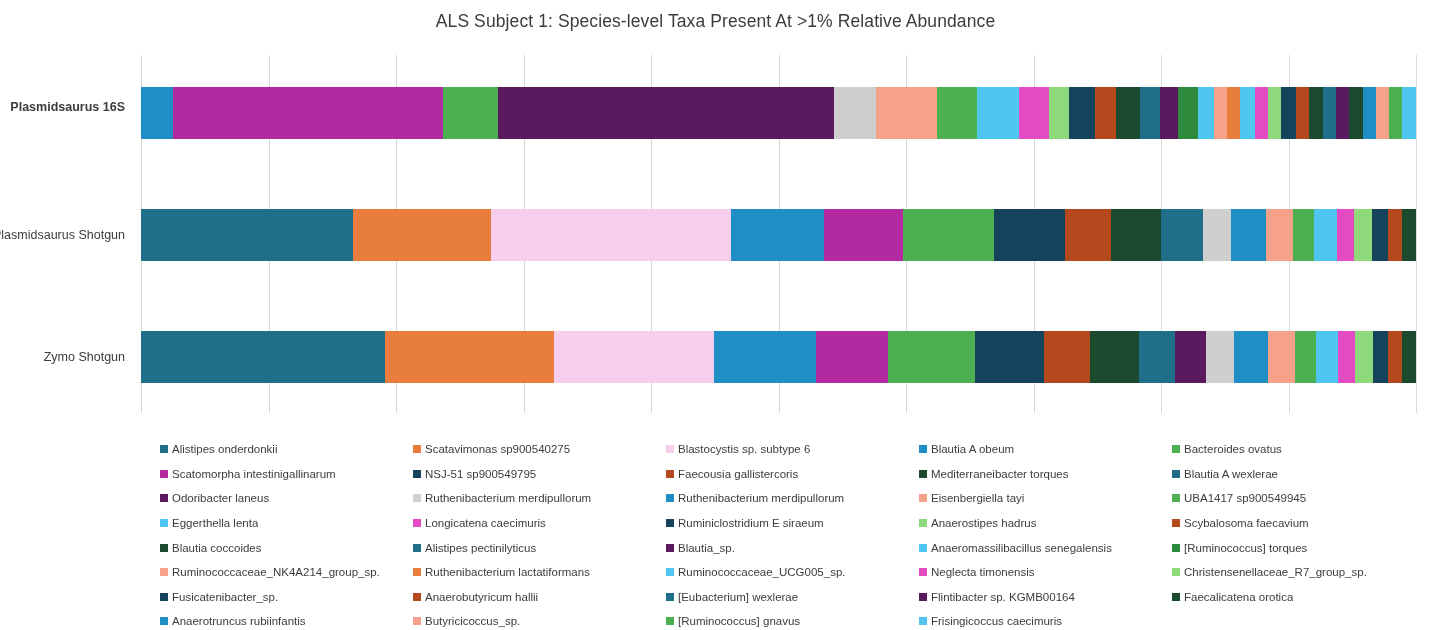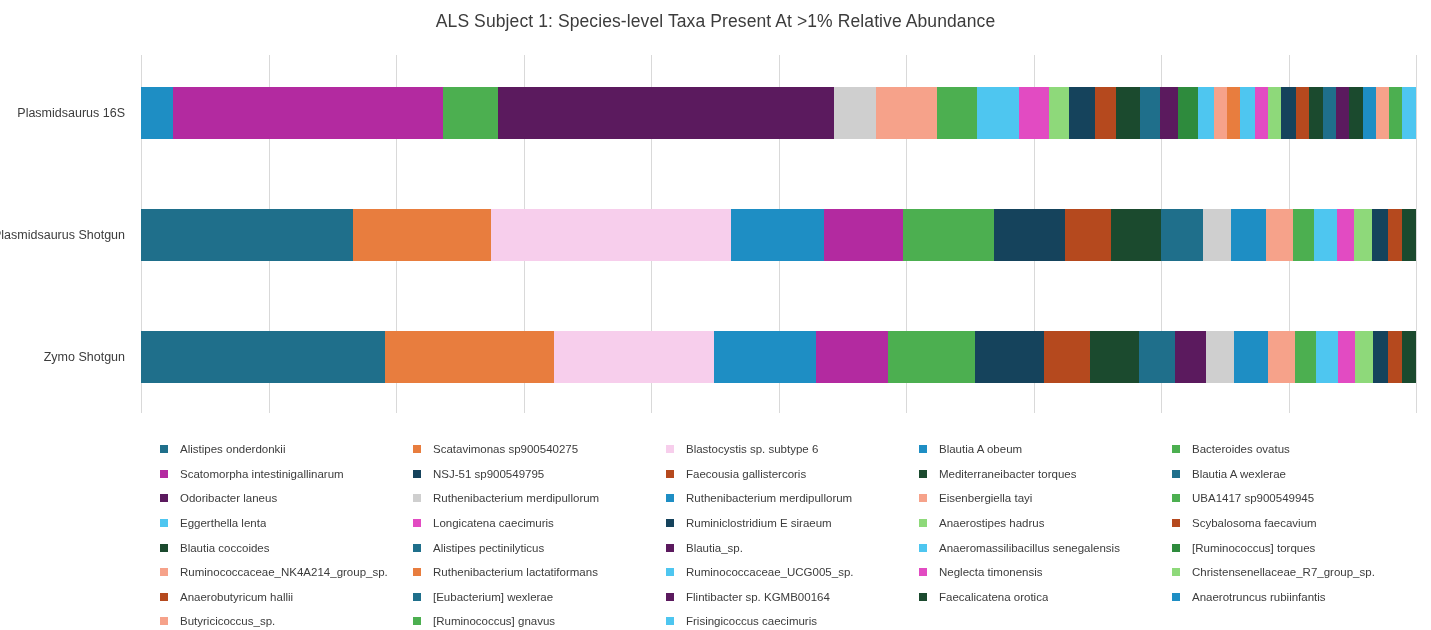--- a/index.html
+++ b/index.html
@@ -76,41 +76,41 @@
     width: 1265px;
     display: grid;
     grid-template-columns: repeat(5, 1fr);
     grid-auto-rows: 24.6px;
     font-size: 11.5px;
     color: #3c3c3c;
   }
   .legend-item {
     display: flex;
     align-items: center;
-    gap: 12px;
+    gap: 4px;
     white-space: nowrap;
     overflow: hidden;
   }
   .legend-swatch {
     width: 8px;
     height: 8px;
     flex: 0 0 8px;
   }
   .legend-label {
     overflow: hidden;
     text-overflow: ellipsis;
   }
 </style>
 </head>
 <body>
 
 <div class="chart-title">ALS Subject 1: Species-level Taxa Present At &gt;1% Relative Abundance</div>
 
 <div class="ylabels">
-    <div class="ylabel" style="top: 58px;">Plasmidsaurus 16S</div>
+    <div class="ylabel" style="top: 52px; font-weight: bold;">Plasmidsaurus 16S</div>
     <div class="ylabel" style="top: 180px;">Plasmidsaurus Shotgun</div>
     <div class="ylabel" style="top: 302px;">Zymo Shotgun</div>
   </div>
 
 <div class="plot-area">
   <div class="gridlines">
       <div class="gridline" style="left: 0%;"></div>
       <div class="gridline" style="left: 10%;"></div>
       <div class="gridline" style="left: 20%;"></div>
       <div class="gridline" style="left: 30%;"></div>
@@ -320,20 +320,24 @@
     </div>
     <div class="legend-item">
       <span class="legend-swatch" style="background: rgb(226, 75, 194);"></span>
       <span class="legend-label">Neglecta timonensis</span>
     </div>
     <div class="legend-item">
       <span class="legend-swatch" style="background: rgb(142, 217, 122);"></span>
       <span class="legend-label">Christensenellaceae_R7_group_sp.</span>
     </div>
     <div class="legend-item">
+      <span class="legend-swatch" style="background: rgb(21, 67, 92);"></span>
+      <span class="legend-label">Fusicatenibacter_sp.</span>
+    </div>
+    <div class="legend-item">
       <span class="legend-swatch" style="background: rgb(181, 73, 30);"></span>
       <span class="legend-label">Anaerobutyricum hallii</span>
     </div>
     <div class="legend-item">
       <span class="legend-swatch" style="background: rgb(31, 111, 139);"></span>
       <span class="legend-label">[Eubacterium] wexlerae</span>
     </div>
     <div class="legend-item">
       <span class="legend-swatch" style="background: rgb(91, 26, 94);"></span>
       <span class="legend-label">Flintibacter sp. KGMB00164</span>

